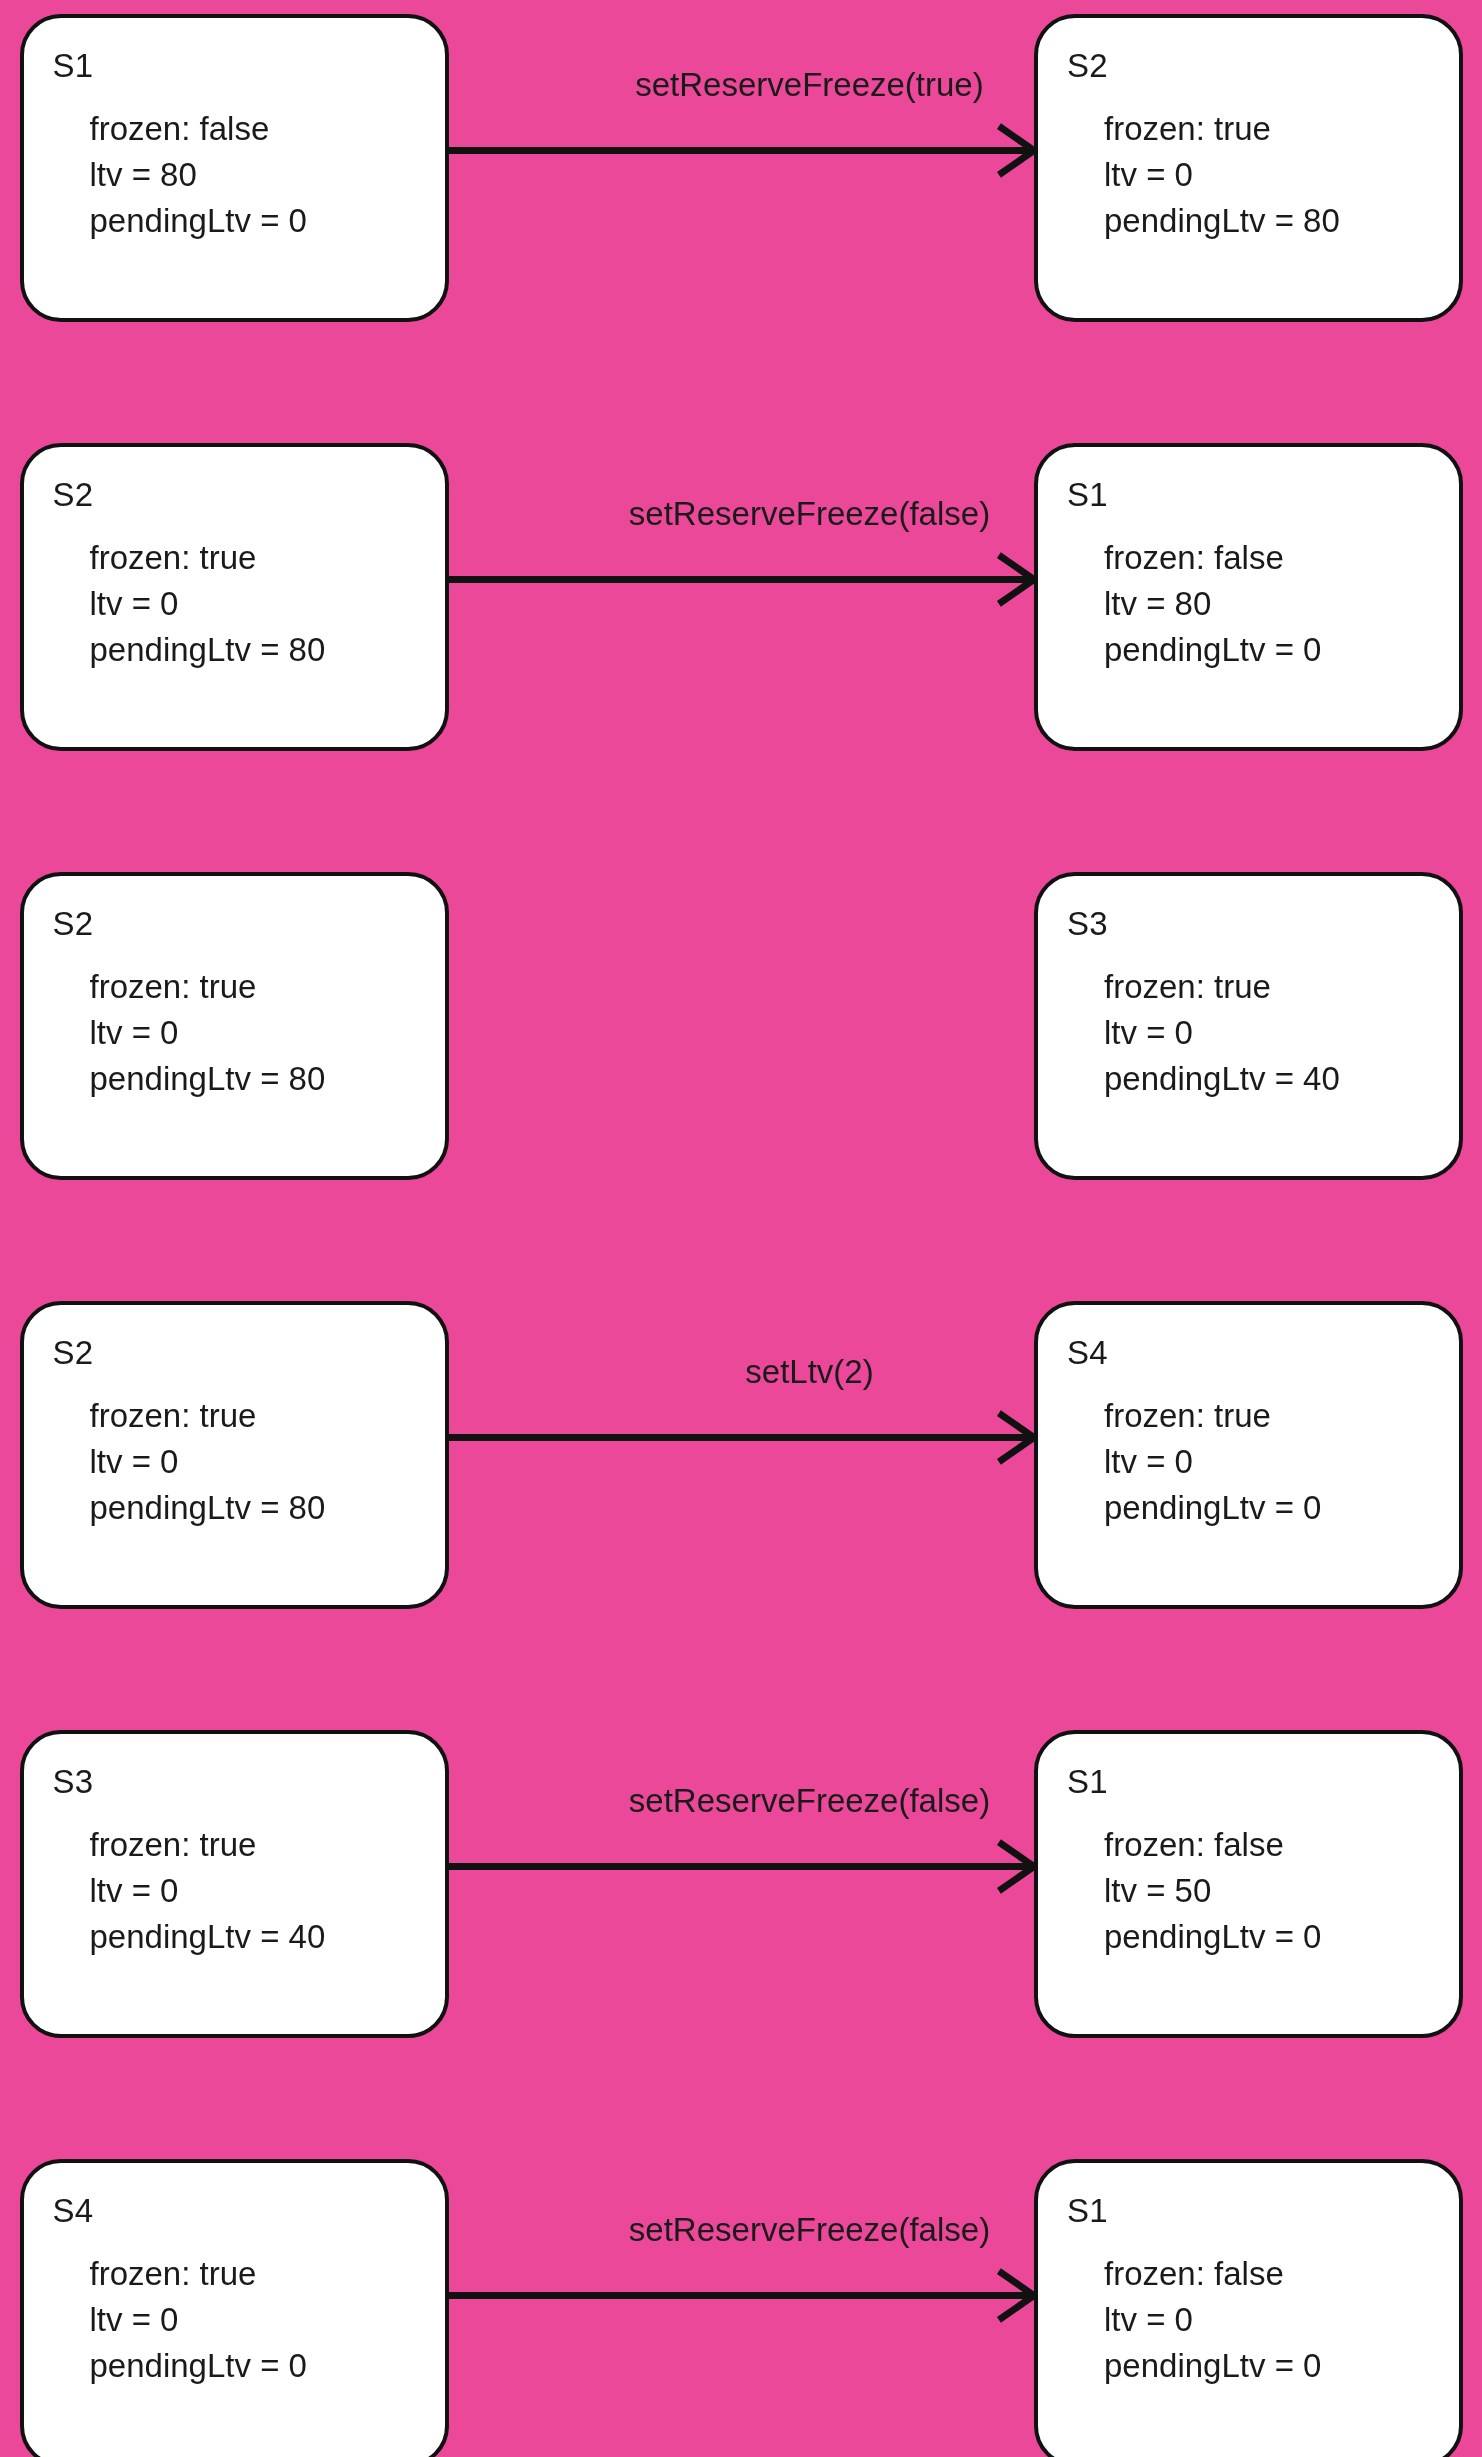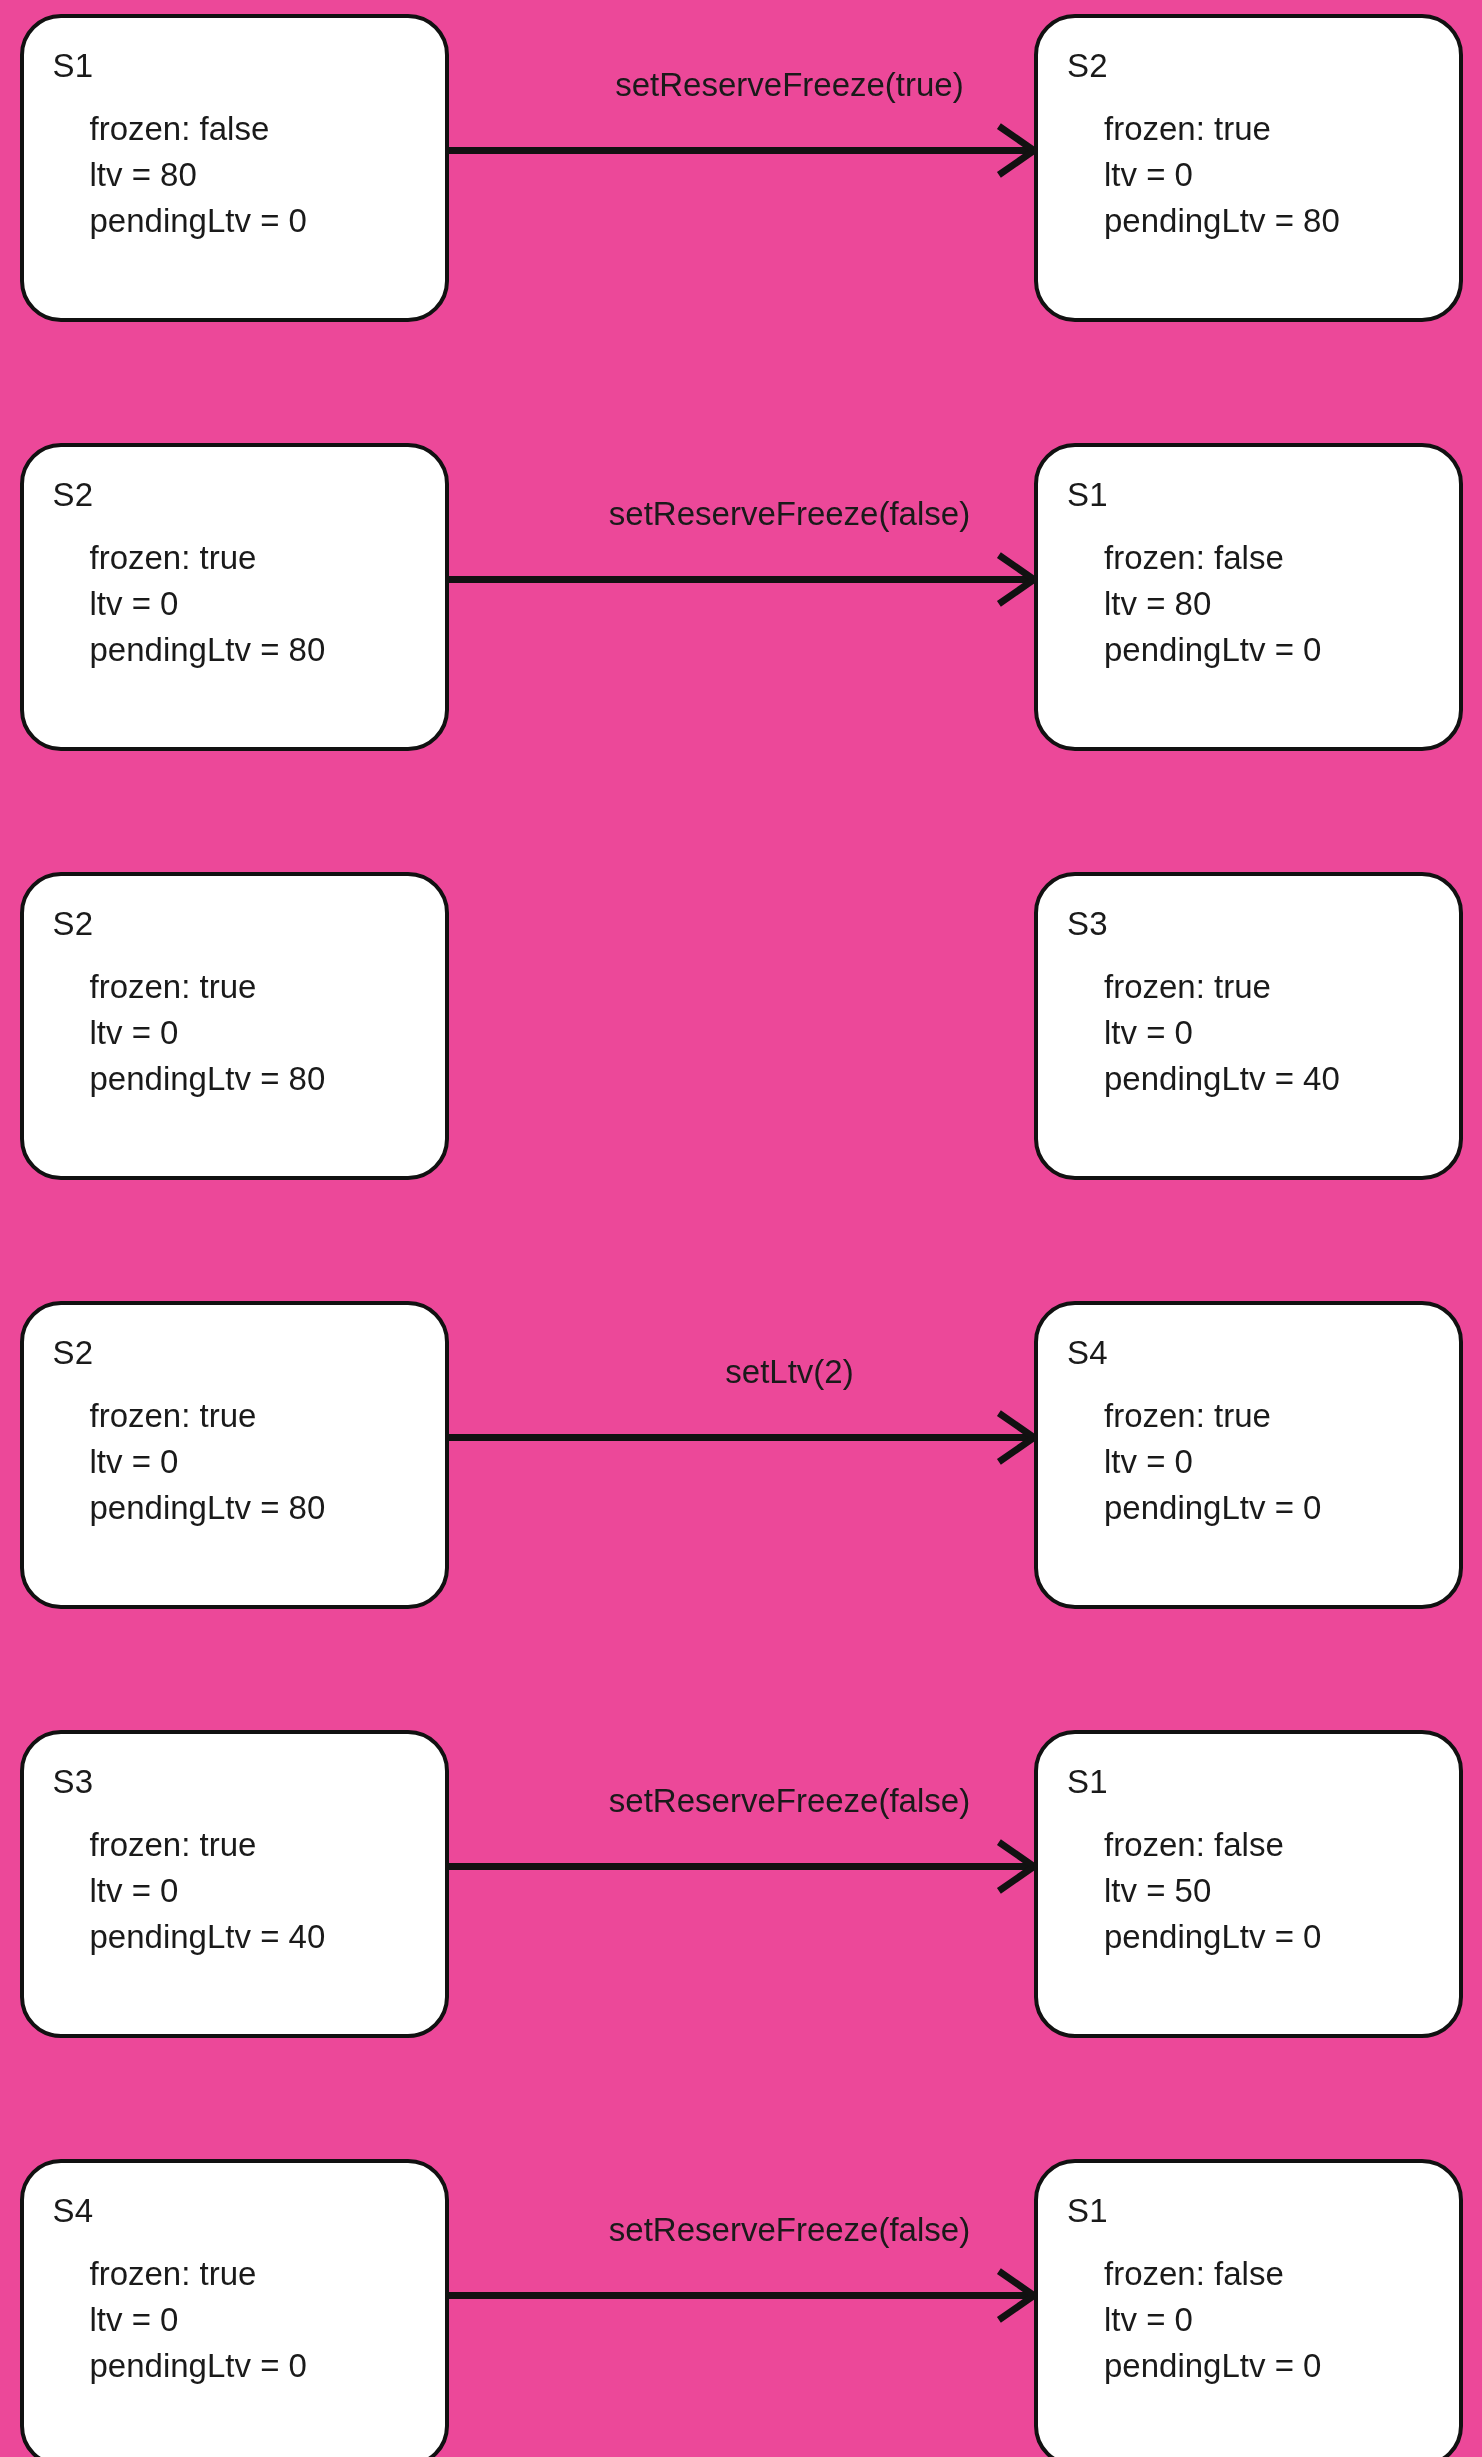--- a/index.html
+++ b/index.html
@@ -68,20 +68,21 @@
   .transition-label {
     position: absolute;
     left: 0;
     width: 681px;
     top: 49px;
     text-align: center;
     font-size: 33px;
     line-height: 43px;
     color: #1a1a1a;
     white-space: nowrap;
+    padding-left: 20px;
   }
   .arrow {
     position: absolute;
     left: 0;
     top: 110px;
     width: 585px;
     height: 53px;
     overflow: visible;
   }
   .arrow svg {

